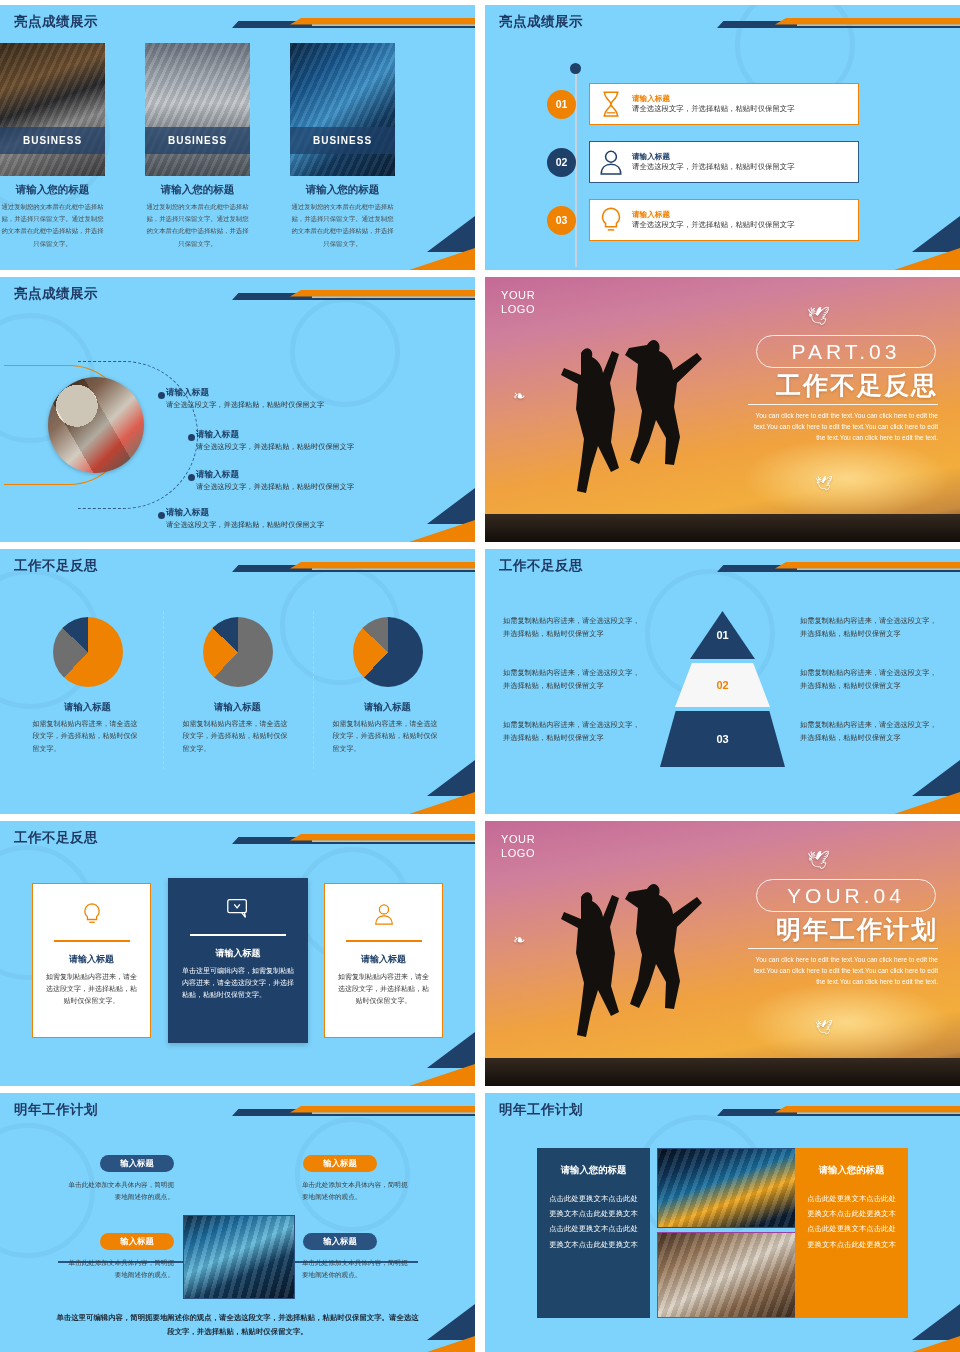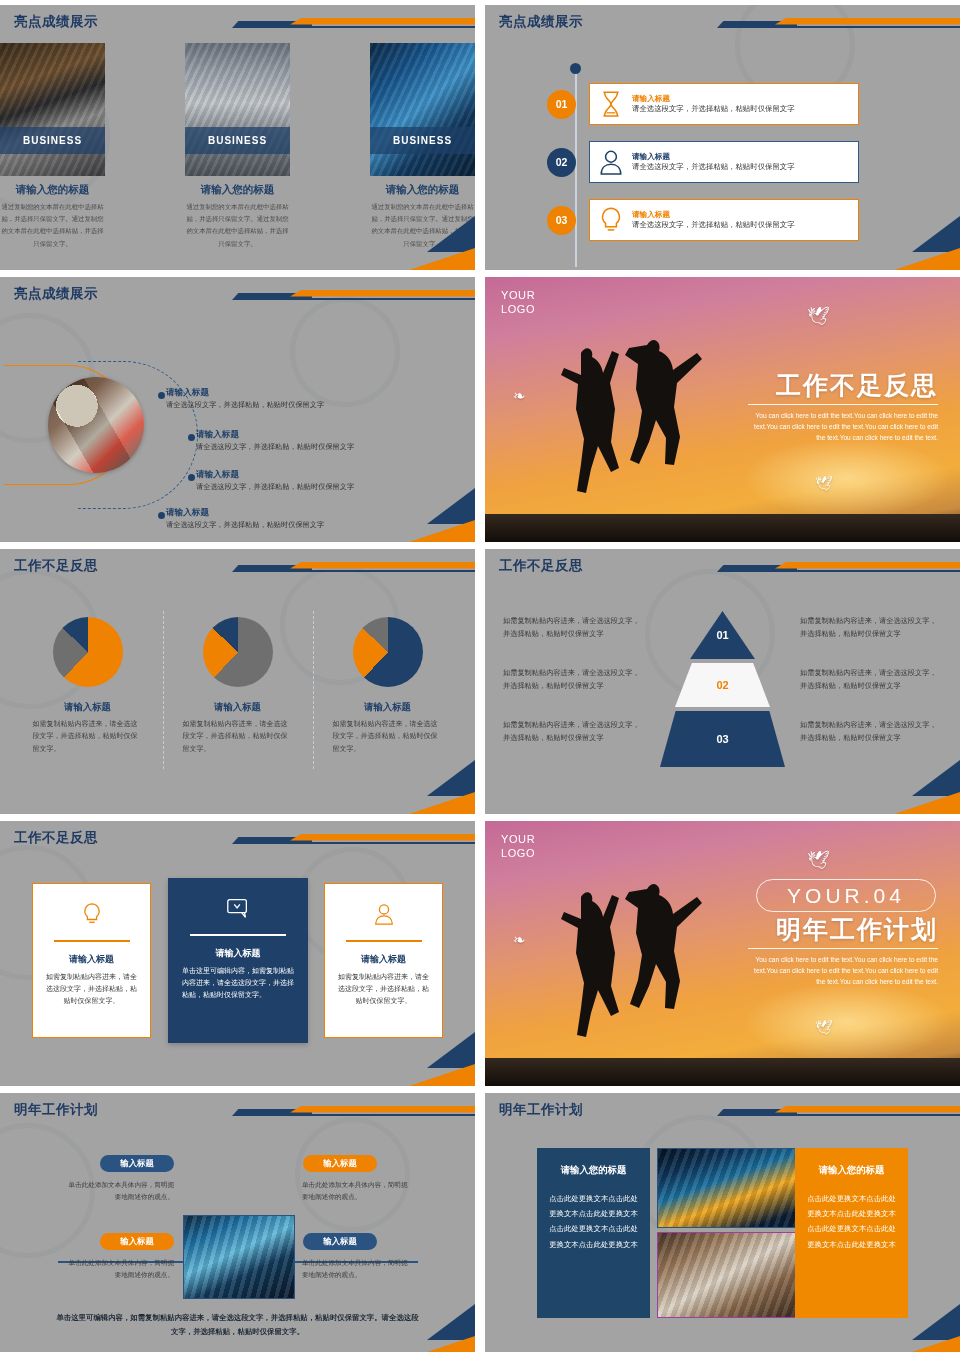--- a/index.html
+++ b/index.html
@@ -13,21 +13,21 @@
     width:960px; height:1352px;
     display:grid;
     grid-template-columns: 475px 475px;
     grid-template-rows: repeat(5, 265px);
     column-gap:10px; row-gap:7px;
     padding:5px 0 0 0;
   }
   .slide {
     position:relative;
     width:475px; height:265px;
-    background:#a3a3a3;
+    background:#7dd3fc;
     overflow:hidden;
   }
 
   
   .s-title {
     position:absolute; left:14px; top:8px;
     font-size:13.5px; font-weight:bold; color:#1f3a63;
     letter-spacing:.5px;
   }
   .hdr-deco { position:absolute; left:232px; top:12px; width:243px; height:14px; }
@@ -54,21 +54,21 @@
   }
   .corner .swoosh {
     position:absolute; right:0; bottom:0; width:66px; height:22px;
     background:#ef8200;
     clip-path: polygon(100% 0, 100% 100%, 0 100%);
   }
   
   .wm { position:absolute; opacity:.055; border:5px solid #1f4068; border-radius:50%; }
 
   
-  .cards1 { position:absolute; left:0; top:38px; width:475px; display:flex; justify-content:space-between; gap:40px; }
+  .cards1 { position:absolute; left:0; top:38px; width:475px; display:flex; justify-content:flex-start; gap:40px; }
   .card1 { width:105px; text-align:center; }
   .ph {
     width:105px; height:133px; position:relative; overflow:hidden;
   }
   .ph-a { background:
       linear-gradient(160deg,#3a2c1c 0%,#6e5030 28%,#2a2a2c 45%,#8a8a8a 62%,#3d3d40 100%); }
   .ph-b { background:
       linear-gradient(180deg,#6c7480 0%,#9aa2ab 22%,#c3c7cb 45%,#7d848c 70%,#4e545b 100%); }
   .ph-c { background:
       linear-gradient(140deg,#0e2a46 0%,#17558c 25%,#3f92c8 48%,#123a60 70%,#0b2238 100%); }
@@ -384,20 +384,21 @@
         <svg viewBox="0 0 240 205">
           <g fill="#14100d">
             <path d="M58 38c5-9 13-4 11 4 6 3 10 9 11 16l9-22 7 3-9 29 5 26-4 33 8 26-8 4-13-26-7 23-5 24-9-2 4-27 3-25-8-30 2-25-17-9 3-7 17 7z"></path>
             <path d="M124 30c6-10 15-3 12 6 8 3 13 10 14 19l24-17 5 6-25 24-3 24 6 30-6 28-9-1 1-26-10-18-7 22-10 22-9-4 8-24 4-25-6-22 2-25-13-9 4-7z"></path>
           </g>
         </svg>
       </div>
       <div class="bird" style="left:28px;top:110px;">❧</div>
       <div class="bird" style="left:322px;top:28px;font-size:18px;">🕊</div>
       <div class="bird" style="left:330px;top:198px;font-size:14px;">🕊</div>
+      <div class="part-pill">PART.03</div>
       <div class="part-cn">工作不足反思</div>
       <div class="part-rule"></div>
       <div class="part-sub">You can click here to edit the text.You can click here to edit the text.You can click here to edit the text.You can click here to edit the text.You can click here to edit the text.</div>
     </div>
   </div>
 
   <div class="slide">
     <div class="wm" style="left:-40px;top:20px;width:140px;height:140px;"></div>
     <div class="wm" style="left:280px;top:16px;width:120px;height:120px;"></div>
     <div class="s-title">工作不足反思</div>
@@ -559,21 +560,21 @@
 
     <div class="pill o" style="left:303px;top:62px;">输入标题</div>
     <div class="pill-p" style="left:302px;top:86px;text-align:left;">单击此处添加文本具体内容，简明扼要地阐述你的观点。</div>
 
     <div class="pill o" style="left:100px;top:140px;">输入标题</div>
     <div class="pill-p" style="left:62px;top:164px;">单击此处添加文本具体内容，简明扼要地阐述你的观点。</div>
 
     <div class="pill b" style="left:303px;top:140px;">输入标题</div>
     <div class="pill-p" style="left:302px;top:164px;text-align:left;">单击此处添加文本具体内容，简明扼要地阐述你的观点。</div>
 
-    <div class="s9-foot">单击这里可编辑内容，如需复制粘贴内容进来，请全选这段文字，并选择粘贴，粘贴时仅保留文字。请全选这段文字，并选择粘贴，粘贴时仅保留文字。</div>
+    <div class="s9-foot">单击这里可编辑内容，简明扼要地阐述你的观点，请全选这段文字，并选择粘贴，粘贴时仅保留文字。请全选这段文字，并选择粘贴，粘贴时仅保留文字。</div>
     <div class="corner">
         <div class="tri"></div>
         <div class="swoosh"></div>
       </div>
   </div>
 
   <div class="slide">
     <div class="wm" style="left:150px;top:22px;width:130px;height:130px;"></div>
     <div class="s-title">明年工作计划</div>
     <div class="hdr-deco">

